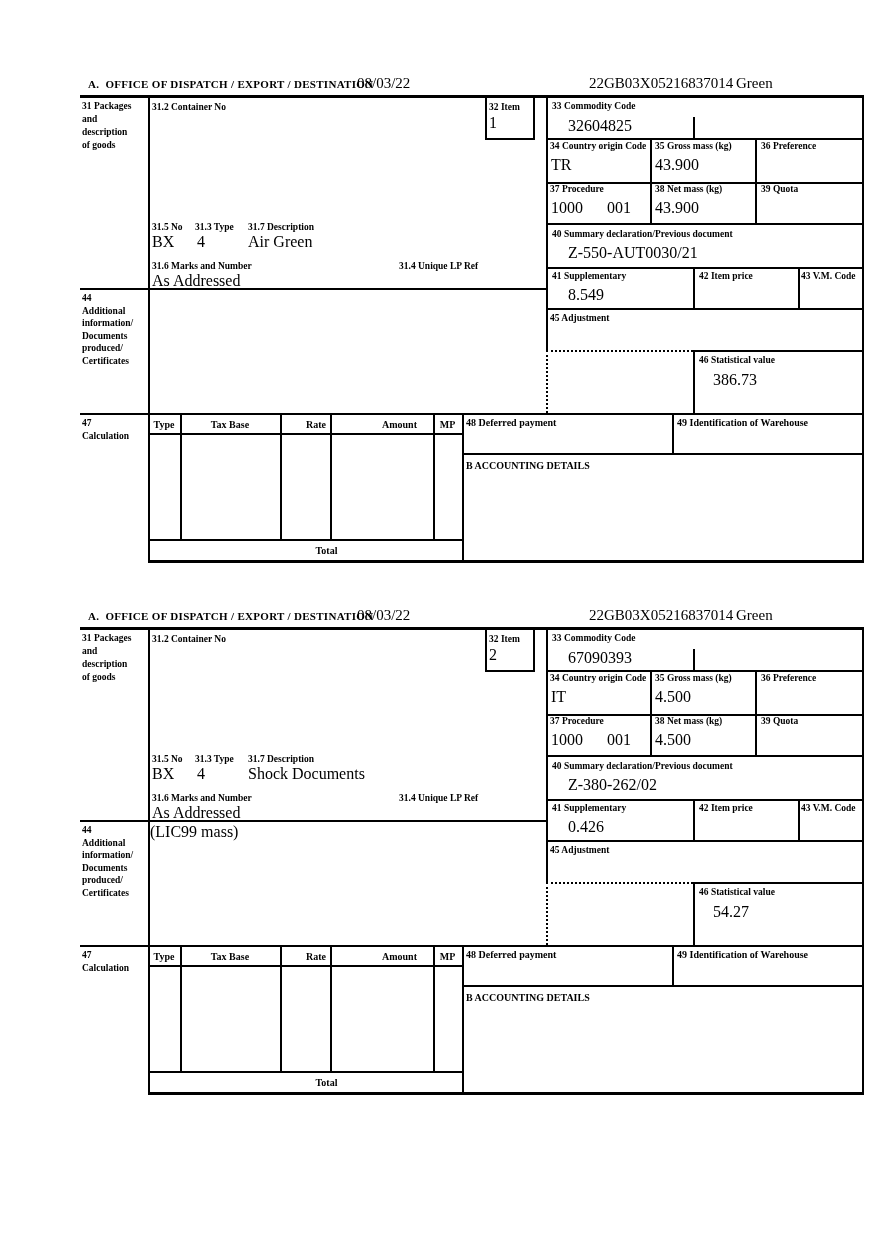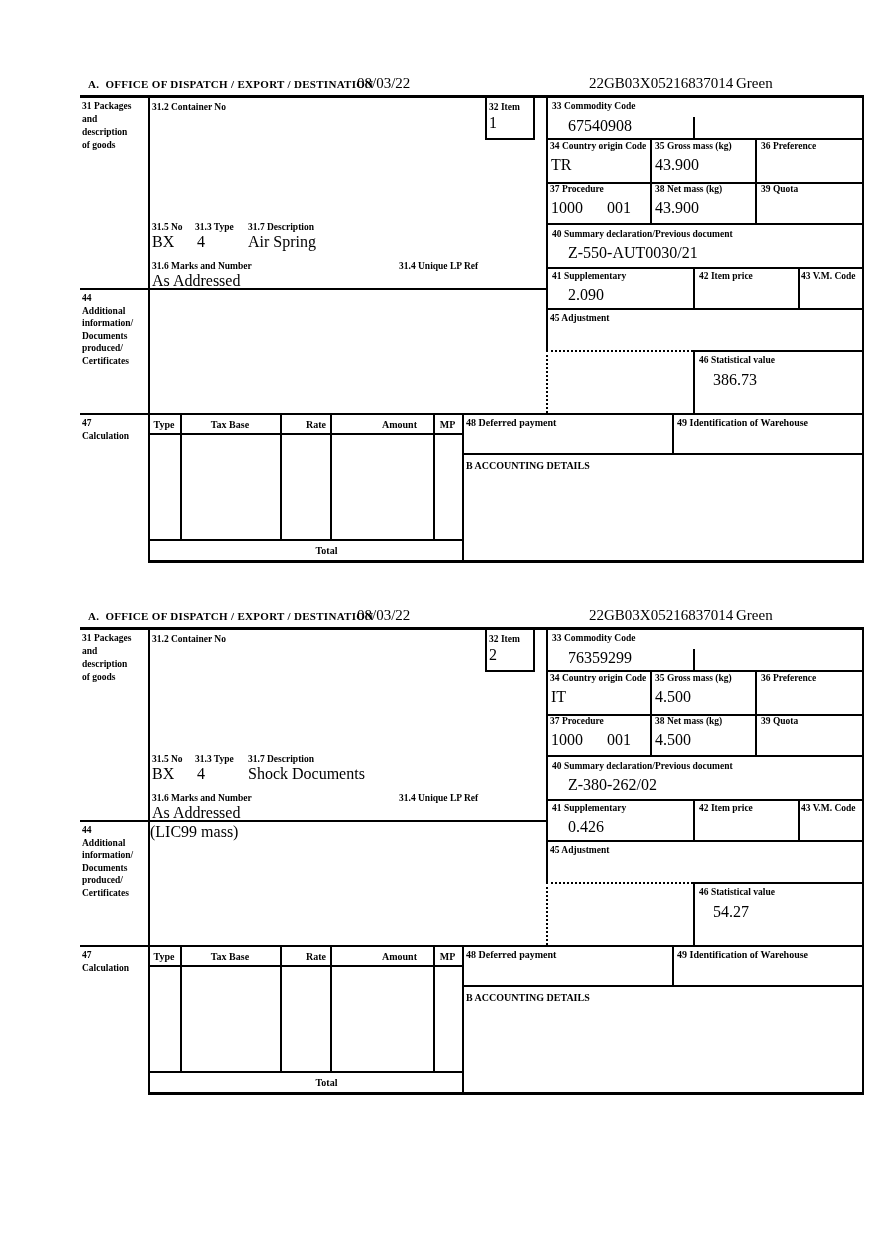--- a/index.html
+++ b/index.html
@@ -104,32 +104,32 @@
     <div class="th tc" style="left:100px;top:344px;width:100px">Tax Base</div>
     <div class="th tr" style="left:200px;top:344px;width:46px">Rate</div>
     <div class="th tr" style="left:250px;top:344px;width:87px">Amount</div>
     <div class="th tc" style="left:353px;top:344px;width:29px">MP</div>
     <div class="th" style="left:386px;top:342px">48 Deferred payment</div>
     <div class="th" style="left:597px;top:342px">49 Identification of Warehouse</div>
     <div class="th" style="left:386px;top:385px">B ACCOUNTING DETAILS</div>
     <div class="th tc" style="left:68px;top:470px;width:357px">Total</div>
 
     <div class="val" style="left:409px;top:39px">1</div>
-    <div class="val" style="left:488px;top:42px">67540908</div>
+    <div class="val" style="left:488px;top:42px">32604825</div>
     <div class="val" style="left:471px;top:81px">TR</div>
     <div class="val" style="left:575px;top:81px">43.900</div>
     <div class="val" style="left:471px;top:124px">1000</div>
     <div class="val" style="left:527px;top:124px">001</div>
     <div class="val" style="left:575px;top:124px">43.900</div>
     <div class="val" style="left:488px;top:169px">Z-550-AUT0030/21</div>
-    <div class="val" style="left:488px;top:211px">2.090</div>
+    <div class="val" style="left:488px;top:211px">8.549</div>
     <div class="val" style="left:633px;top:296px">386.73</div>
     <div class="val" style="left:72px;top:158px">BX</div>
     <div class="val" style="left:117px;top:158px">4</div>
-    <div class="val" style="left:168px;top:158px">Air Spring</div>
+    <div class="val" style="left:168px;top:158px">Air Green</div>
     <div class="val" style="left:72px;top:197px">As Addressed</div>
     <div class="val" style="left:70px;top:216px"></div>
   </div>
 
   <div class="sec s2">
 
     <div class="hdr" style="left:8px;top:3px">A.  OFFICE OF DISPATCH / EXPORT / DESTINATION</div>
     <div class="hval" style="left:277px;top:0">08/03/22</div>
     <div class="hval" style="left:509px;top:0">22GB03X05216837014</div>
     <div class="hval" style="left:656px;top:0">Green</div>
@@ -204,21 +204,21 @@
     <div class="th tc" style="left:100px;top:344px;width:100px">Tax Base</div>
     <div class="th tr" style="left:200px;top:344px;width:46px">Rate</div>
     <div class="th tr" style="left:250px;top:344px;width:87px">Amount</div>
     <div class="th tc" style="left:353px;top:344px;width:29px">MP</div>
     <div class="th" style="left:386px;top:342px">48 Deferred payment</div>
     <div class="th" style="left:597px;top:342px">49 Identification of Warehouse</div>
     <div class="th" style="left:386px;top:385px">B ACCOUNTING DETAILS</div>
     <div class="th tc" style="left:68px;top:470px;width:357px">Total</div>
 
     <div class="val" style="left:409px;top:39px">2</div>
-    <div class="val" style="left:488px;top:42px">76359299</div>
+    <div class="val" style="left:488px;top:42px">67090393</div>
     <div class="val" style="left:471px;top:81px">IT</div>
     <div class="val" style="left:575px;top:81px">4.500</div>
     <div class="val" style="left:471px;top:124px">1000</div>
     <div class="val" style="left:527px;top:124px">001</div>
     <div class="val" style="left:575px;top:124px">4.500</div>
     <div class="val" style="left:488px;top:169px">Z-380-262/02</div>
     <div class="val" style="left:488px;top:211px">0.426</div>
     <div class="val" style="left:633px;top:296px">54.27</div>
     <div class="val" style="left:72px;top:158px">BX</div>
     <div class="val" style="left:117px;top:158px">4</div>

